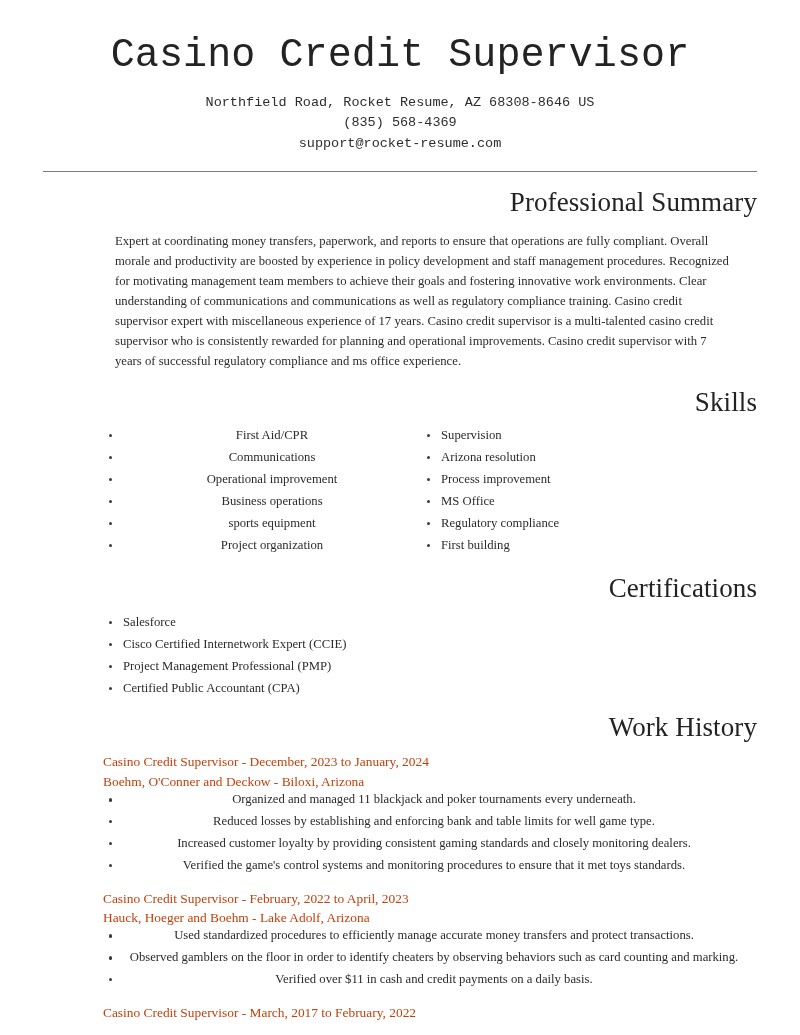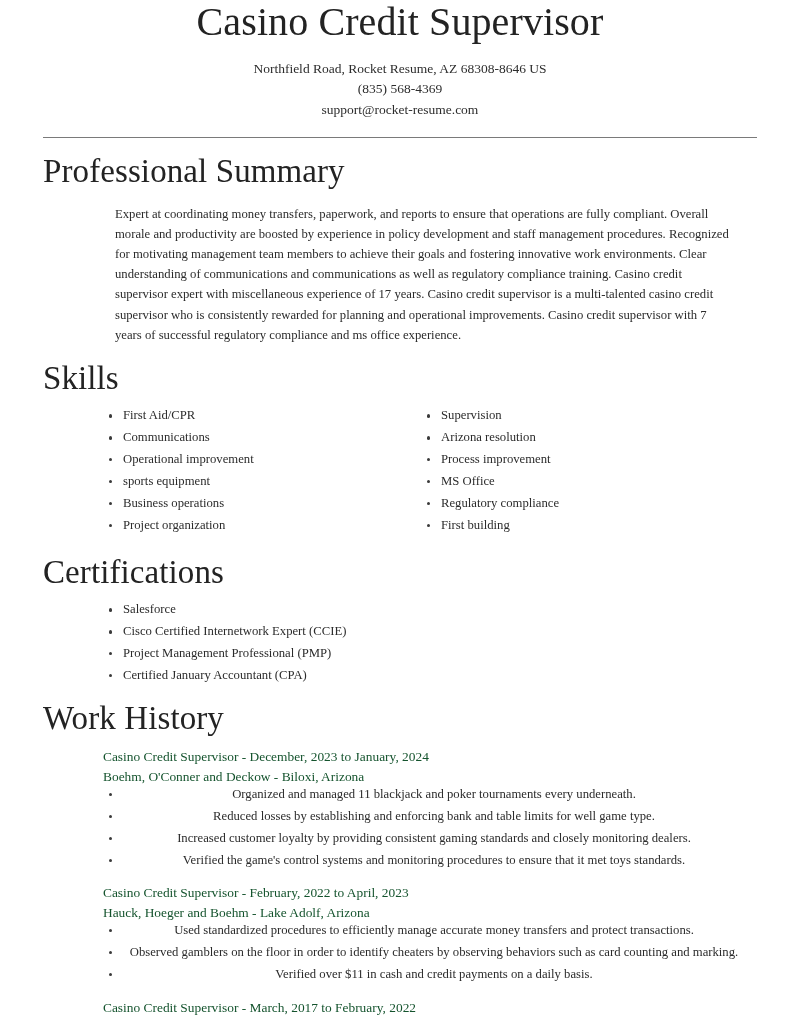--- a/index.html
+++ b/index.html
@@ -19,21 +19,23 @@
 
   .page {
     width: 800px;
     min-height: 1035px;
     padding: 0 43px;
     background: #ffffff;
   }
 
   
   .resume-header {
+    padding-top: 34px;
     text-align: center;
+    font-family: Liberation Mono, monospace;
   }
   .resume-title {
     font-size: 40px;
     font-weight: 400;
     line-height: 1.12;
     letter-spacing: 0.1px;
     margin: 0 0 14px 0;
     color: #232323;
   }
   .contact-line {
@@ -44,26 +46,27 @@
   .header-rule {
     border: 0;
     border-top: 1.6px solid #7a7a7a;
     margin: 17px 0 0 0;
     width: 714px;
   }
 
   
   .section { margin-top: 14px; }
   .section-title {
-    font-size: 33px;
+    font-size: 27px;
     font-weight: 400;
     line-height: 1.2;
     margin: 0 0 9px 0;
     color: #232323;
     letter-spacing: 0.1px;
+    text-align: right;
   }
 
   .section-body { padding-left: 60px; }
 
   .summary-text {
     font-size: 12.7px;
     line-height: 1.585;
     margin: 12px;
     padding-right: 10px;
     text-align: left;
@@ -97,34 +100,34 @@
 
   
   .skills-columns {
     display: flex;
     padding-left: 60px;
   }
   .skills-col {
     width: 318px;
     flex: 0 0 318px;
   }
-  .skills-col:first-child { margin-right: 0; }
+  .skills-col:first-child { margin-right: 0; text-align: center; }
 
   
   .certs-body { padding-left: 60px; }
 
   
   .work-body { padding-left: 60px; }
   .job { margin-bottom: 14px; }
   .job:last-child { margin-bottom: 0; }
   .job-title-line,
   .job-company-line {
     font-size: 13.4px;
     line-height: 1.45;
-    color: #14532d;
+    color: #c2410c;
   }
   .job-bullets {
     margin-top: 7px;
     text-align: center;
   }
   .job-bullets > li {
     line-height: 1.42;
     margin-bottom: 3.6px;
     padding-right: 12px;
   }
@@ -150,22 +153,22 @@
   </div>
 
   <div class="section">
     <h2 class="section-title">Skills</h2>
     <div class="skills-columns">
       <div class="skills-col">
         <ul class="bullets">
           <li>First Aid/CPR</li>
           <li>Communications</li>
           <li>Operational improvement</li>
+          <li>Business operations</li>
           <li>sports equipment</li>
-          <li>Business operations</li>
           <li>Project organization</li>
         </ul>
       </div>
       <div class="skills-col">
         <ul class="bullets">
           <li>Supervision</li>
           <li>Arizona resolution</li>
           <li>Process improvement</li>
           <li>MS Office</li>
           <li>Regulatory compliance</li>
@@ -175,21 +178,21 @@
     </div>
   </div>
 
   <div class="section">
     <h2 class="section-title">Certifications</h2>
     <div class="certs-body">
       <ul class="bullets">
         <li>Salesforce</li>
         <li>Cisco Certified Internetwork Expert (CCIE)</li>
         <li>Project Management Professional (PMP)</li>
-        <li>Certified January Accountant (CPA)</li>
+        <li>Certified Public Accountant (CPA)</li>
       </ul>
     </div>
   </div>
 
   <div class="section">
     <h2 class="section-title">Work History</h2>
     <div class="work-body">
 
       <div class="job">
         <div class="job-title-line">Casino Credit Supervisor - December, 2023 to January, 2024</div>

